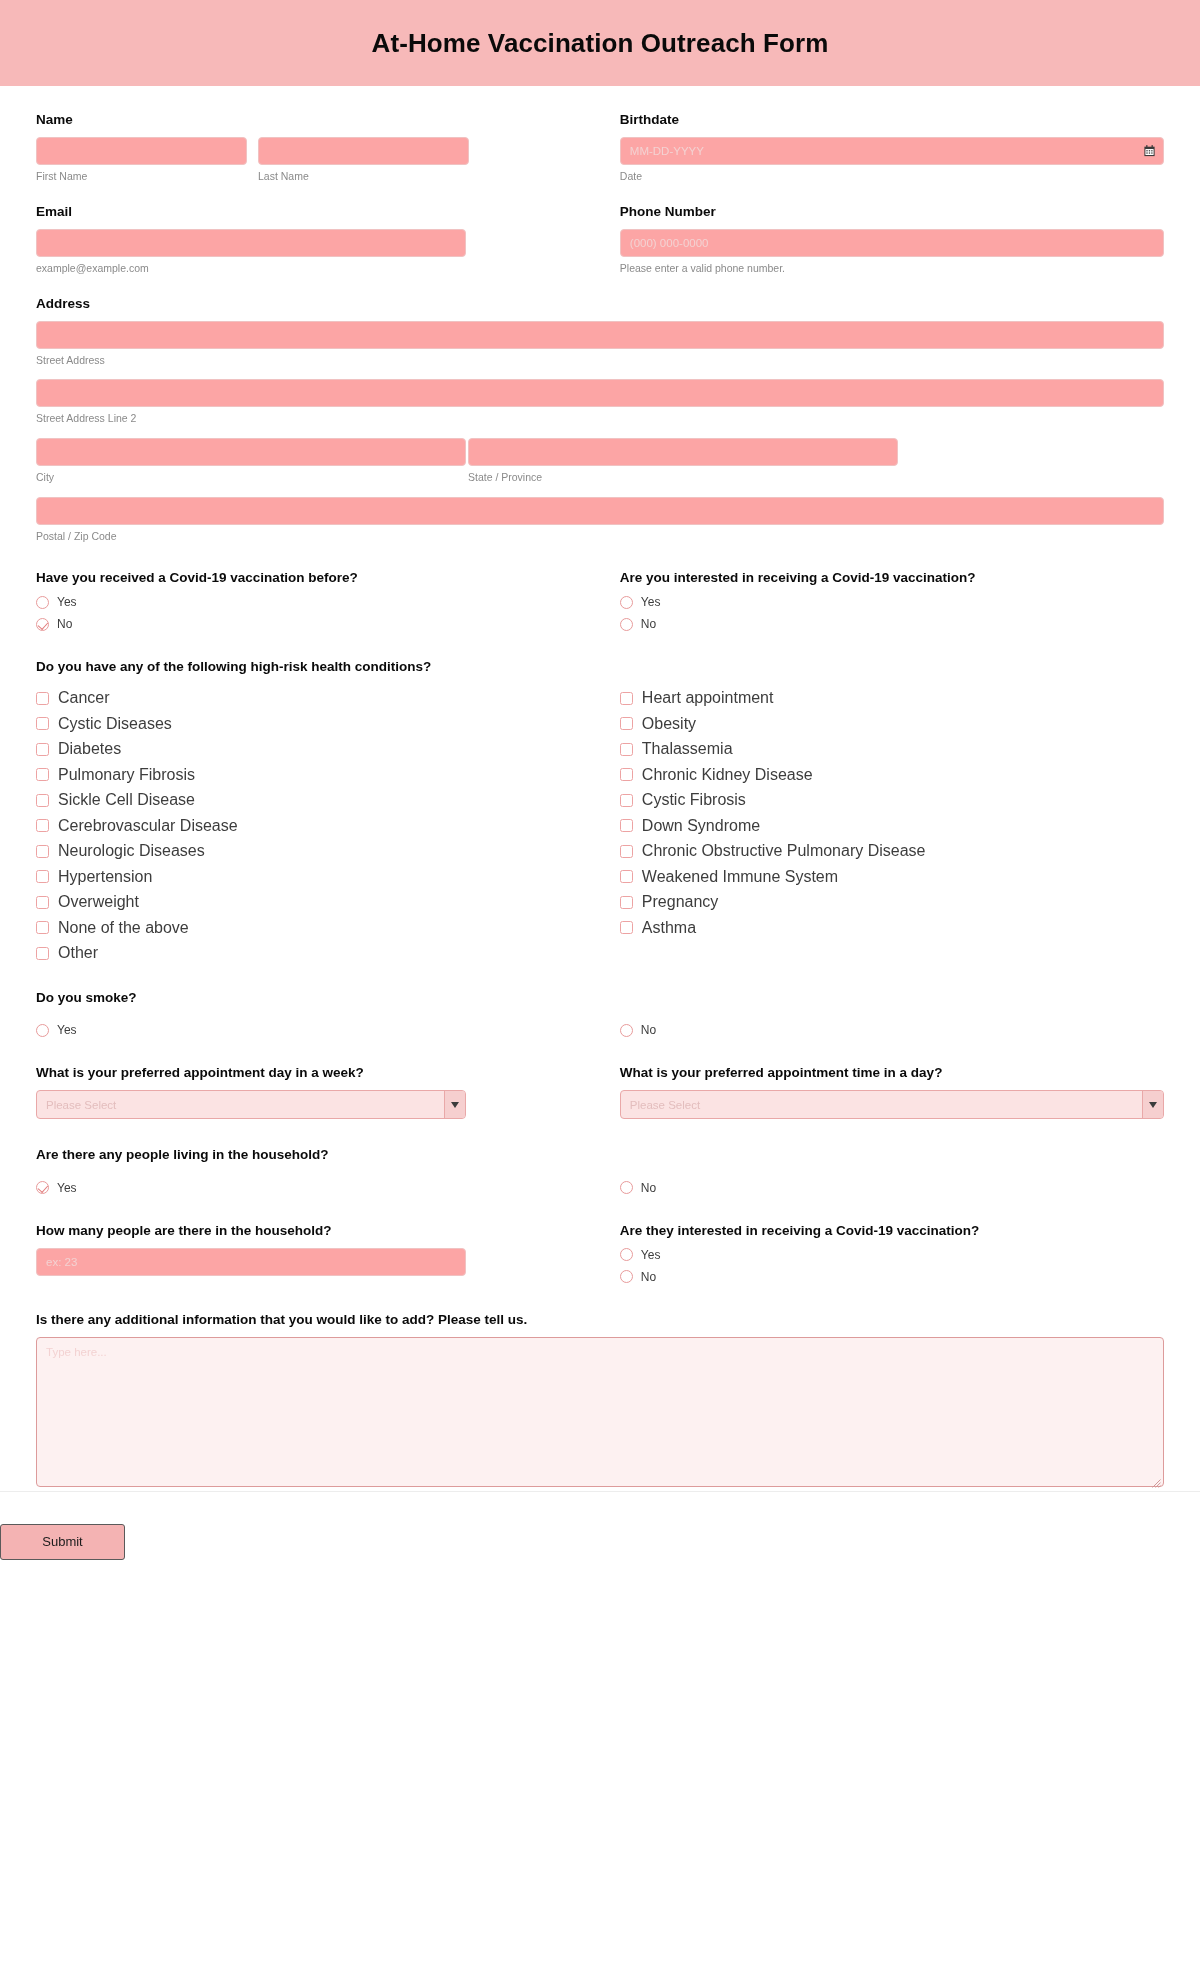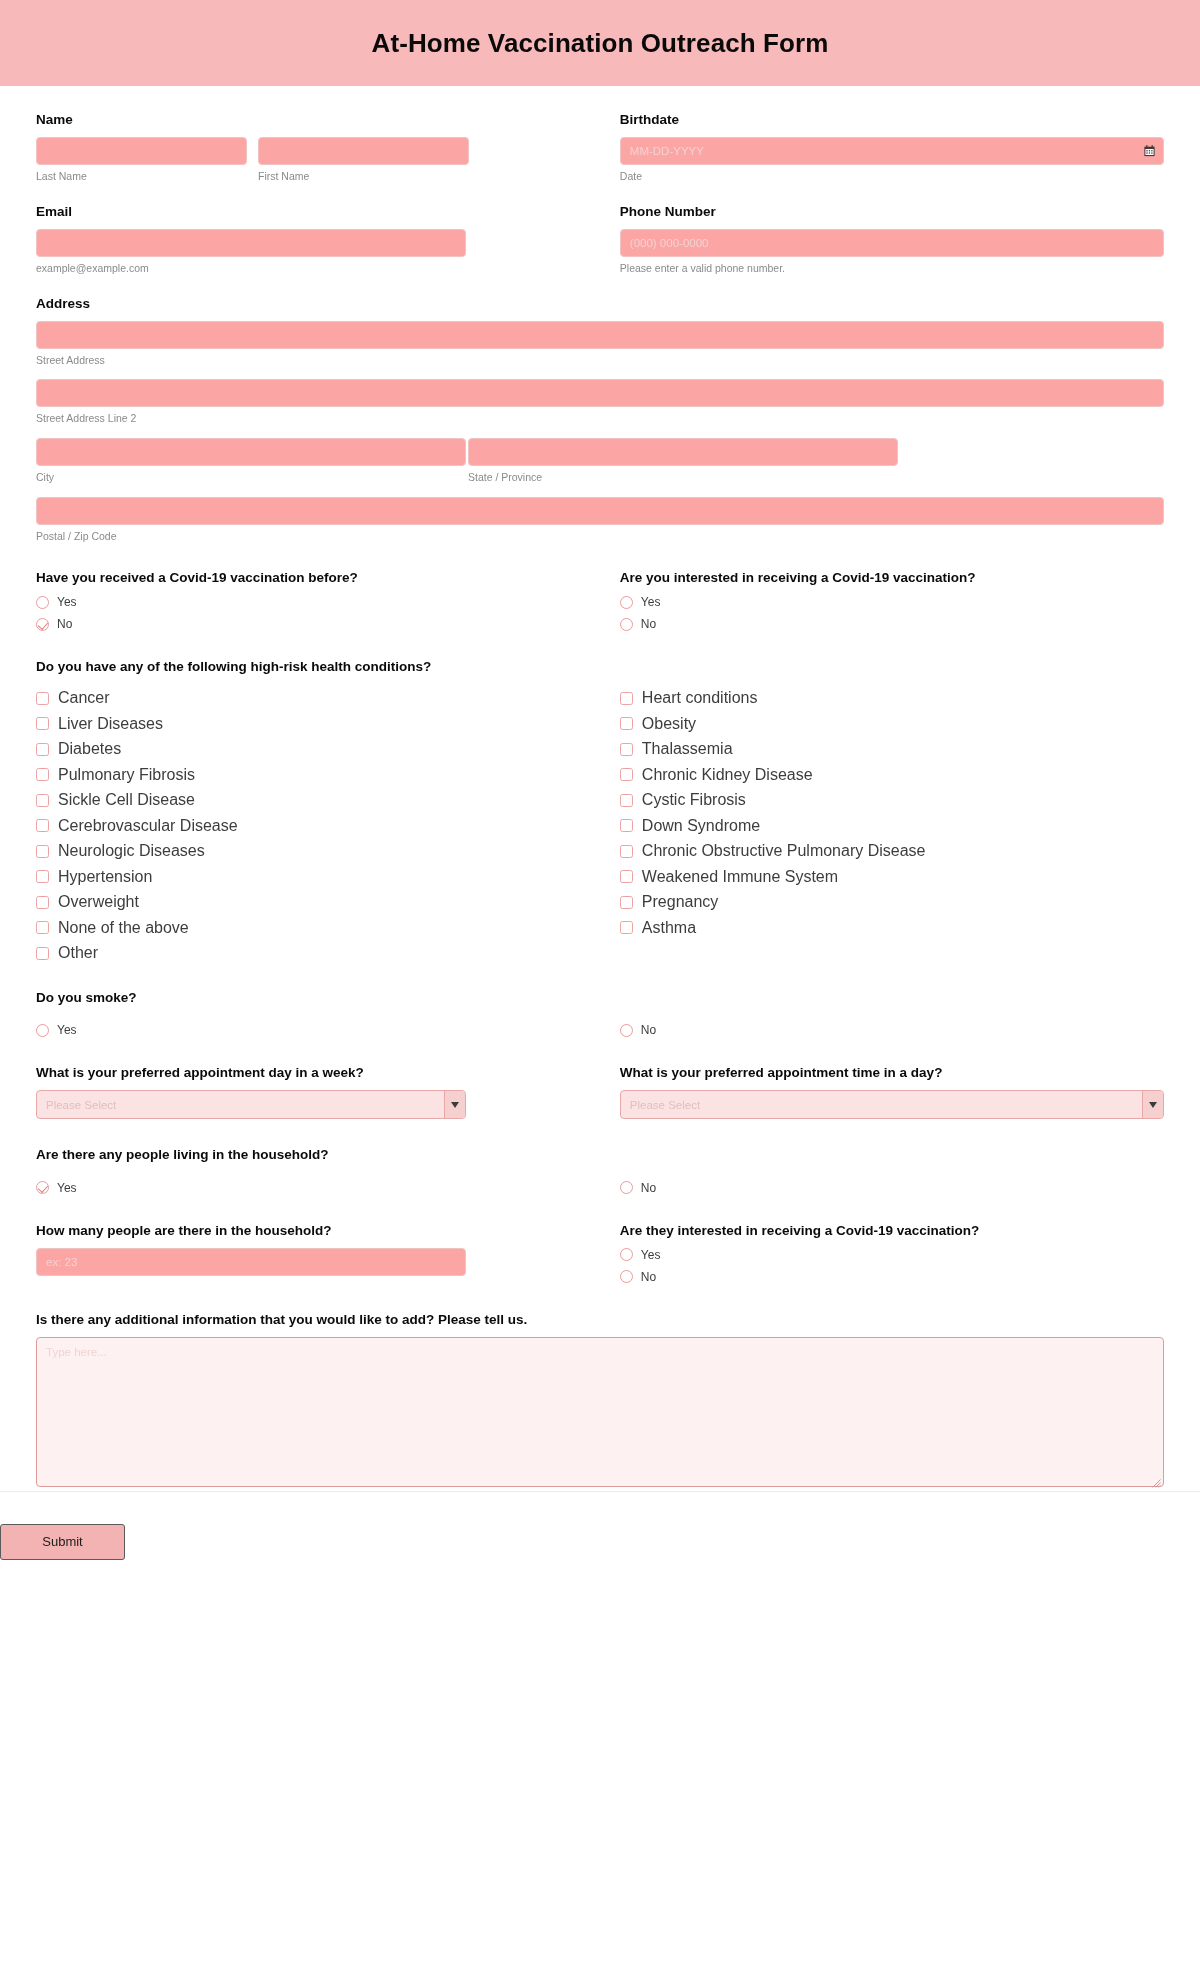--- a/index.html
+++ b/index.html
@@ -195,25 +195,25 @@
   </div>
 
   <div class="form-body">
 
     <div class="row block">
       <div class="col-left">
         <div class="field-label">Name</div>
         <div class="pair">
           <div class="pair-col">
             <input class="inp" value="" style="">
-            <div class="sub-label">Last Name</div>
+            <div class="sub-label">First Name</div>
           </div>
           <div class="pair-col">
             <input class="inp" value="" style="">
-            <div class="sub-label">First Name</div>
+            <div class="sub-label">Last Name</div>
           </div>
         </div>
       </div>
       <div class="col-right">
         <div class="field-label">Birthdate</div>
         <div class="date-wrap">
           <input class="inp" placeholder="MM-DD-YYYY" style="">
           <svg class="cal-icon" viewBox="0 0 14 15">
             <rect x="0.5" y="2" width="13" height="12" fill="#3b3b3b"></rect>
             <rect x="1.8" y="5" width="10.4" height="7.6" fill="#ffffff"></rect>
@@ -298,21 +298,21 @@
     <div class="block-lg">
       <div class="field-label" style="margin-bottom:6px">Do you have any of the following high-risk health conditions?</div>
       <div class="row">
         <div class="col-left">
           <div class="cb-row">
               <span class="cbox"></span>
               <span class="cb-label">Cancer</span>
             </div>
           <div class="cb-row">
               <span class="cbox"></span>
-              <span class="cb-label">Liver Diseases</span>
+              <span class="cb-label">Cystic Diseases</span>
             </div>
           <div class="cb-row">
               <span class="cbox"></span>
               <span class="cb-label">Diabetes</span>
             </div>
           <div class="cb-row">
               <span class="cbox"></span>
               <span class="cb-label">Pulmonary Fibrosis</span>
             </div>
           <div class="cb-row">
@@ -340,21 +340,21 @@
               <span class="cb-label">None of the above</span>
             </div>
           <div class="cb-row">
               <span class="cbox"></span>
               <span class="cb-label">Other</span>
             </div>
         </div>
         <div class="col-right">
           <div class="cb-row">
               <span class="cbox"></span>
-              <span class="cb-label">Heart conditions</span>
+              <span class="cb-label">Heart appointment</span>
             </div>
           <div class="cb-row">
               <span class="cbox"></span>
               <span class="cb-label">Obesity</span>
             </div>
           <div class="cb-row">
               <span class="cbox"></span>
               <span class="cb-label">Thalassemia</span>
             </div>
           <div class="cb-row">

